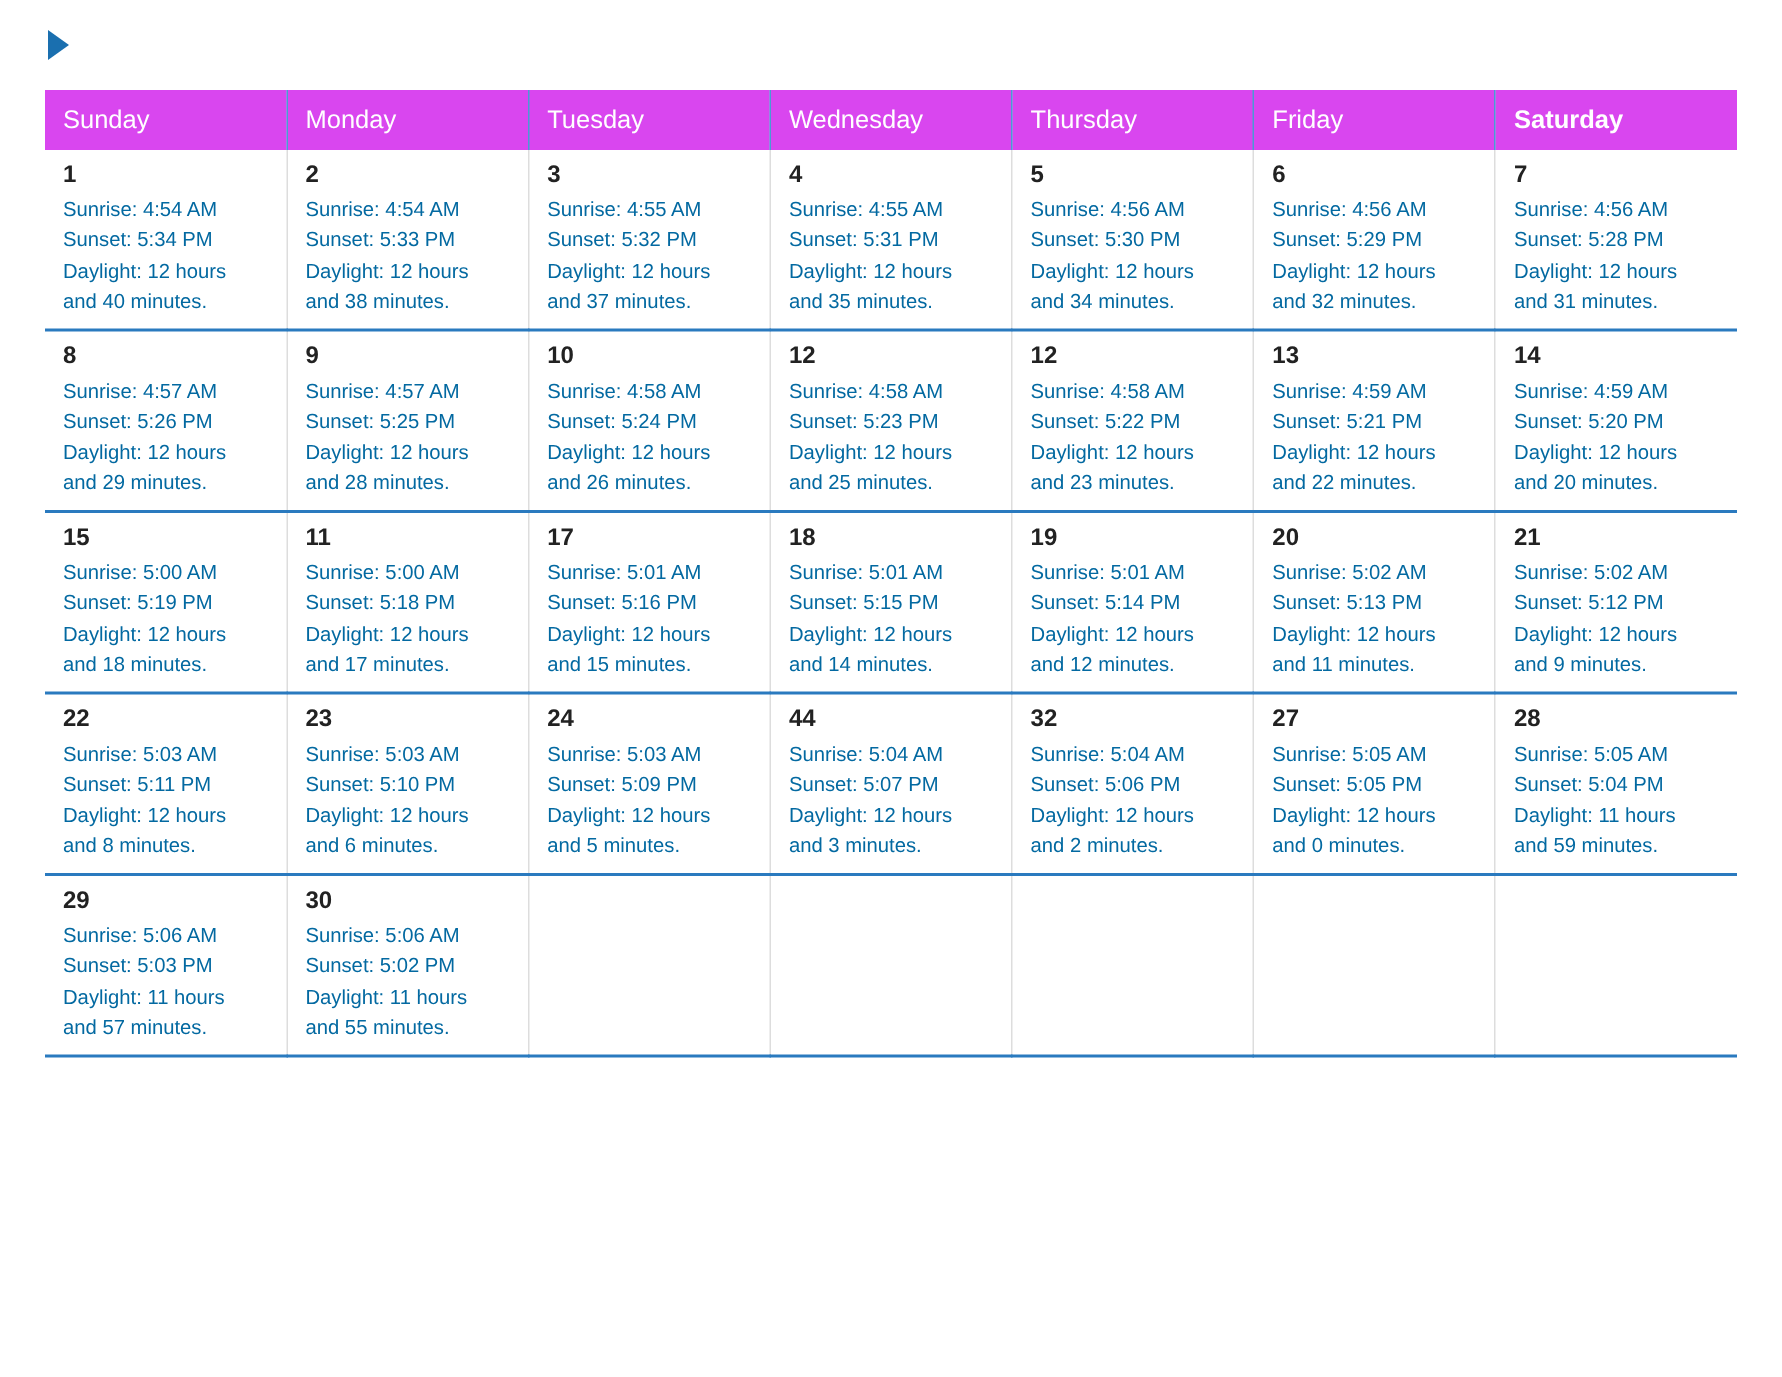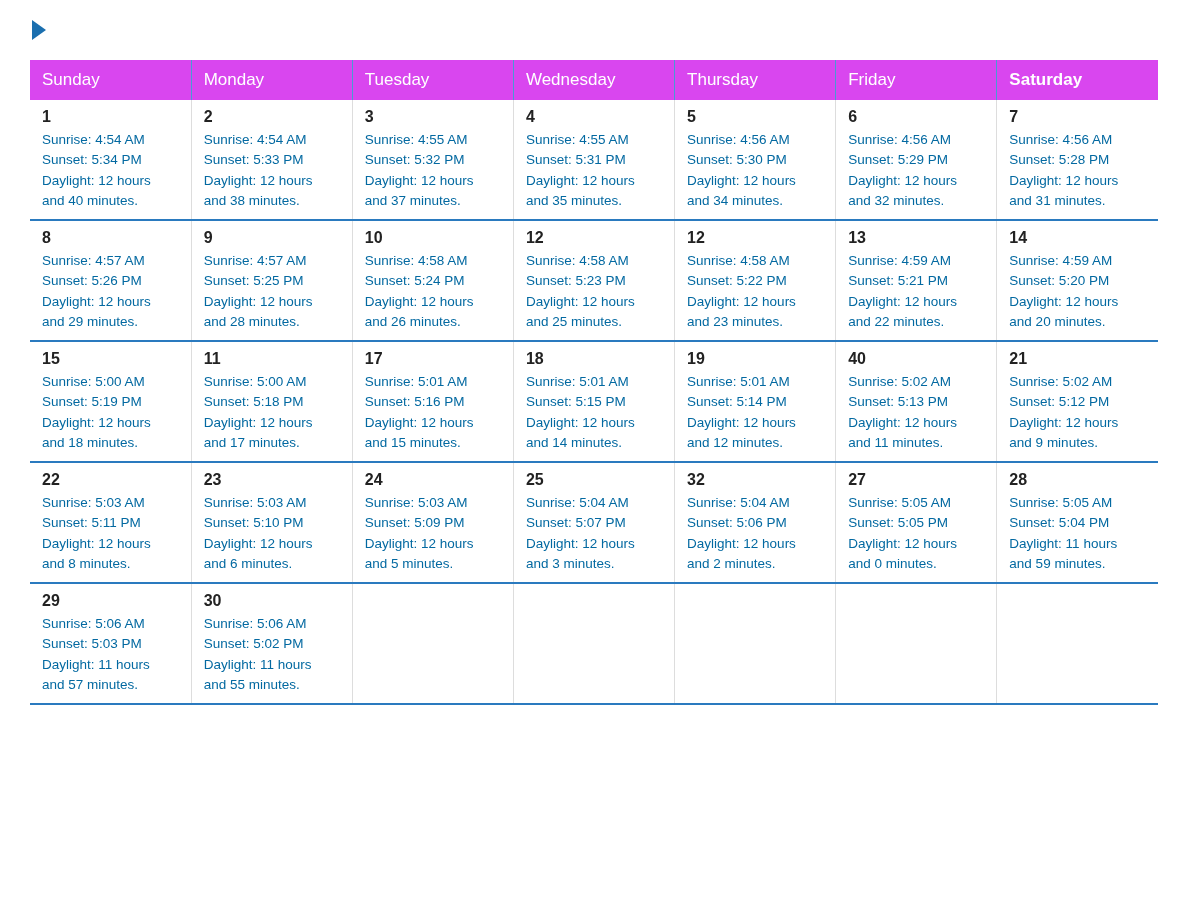--- a/index.html
+++ b/index.html
@@ -214,21 +214,21 @@
         </td>
         <td>
         <span class="day-number">18</span>
         <div class="day-info">Sunrise: 5:01 AM<br>Sunset: 5:15 PM<br>Daylight: 12 hours<br> and 14 minutes.</div>
         </td>
         <td>
         <span class="day-number">19</span>
         <div class="day-info">Sunrise: 5:01 AM<br>Sunset: 5:14 PM<br>Daylight: 12 hours<br> and 12 minutes.</div>
         </td>
         <td>
-        <span class="day-number">40</span>
+        <span class="day-number">20</span>
         <div class="day-info">Sunrise: 5:02 AM<br>Sunset: 5:13 PM<br>Daylight: 12 hours<br> and 11 minutes.</div>
         </td>
         <td>
         <span class="day-number">21</span>
         <div class="day-info">Sunrise: 5:02 AM<br>Sunset: 5:12 PM<br>Daylight: 12 hours<br> and 9 minutes.</div>
         </td>
       </tr>
       <tr>
         <td>
         <span class="day-number">22</span>
@@ -236,21 +236,21 @@
         </td>
         <td>
         <span class="day-number">23</span>
         <div class="day-info">Sunrise: 5:03 AM<br>Sunset: 5:10 PM<br>Daylight: 12 hours<br> and 6 minutes.</div>
         </td>
         <td>
         <span class="day-number">24</span>
         <div class="day-info">Sunrise: 5:03 AM<br>Sunset: 5:09 PM<br>Daylight: 12 hours<br> and 5 minutes.</div>
         </td>
         <td>
-        <span class="day-number">25</span>
+        <span class="day-number">44</span>
         <div class="day-info">Sunrise: 5:04 AM<br>Sunset: 5:07 PM<br>Daylight: 12 hours<br> and 3 minutes.</div>
         </td>
         <td>
         <span class="day-number">32</span>
         <div class="day-info">Sunrise: 5:04 AM<br>Sunset: 5:06 PM<br>Daylight: 12 hours<br> and 2 minutes.</div>
         </td>
         <td>
         <span class="day-number">27</span>
         <div class="day-info">Sunrise: 5:05 AM<br>Sunset: 5:05 PM<br>Daylight: 12 hours<br> and 0 minutes.</div>
         </td>

